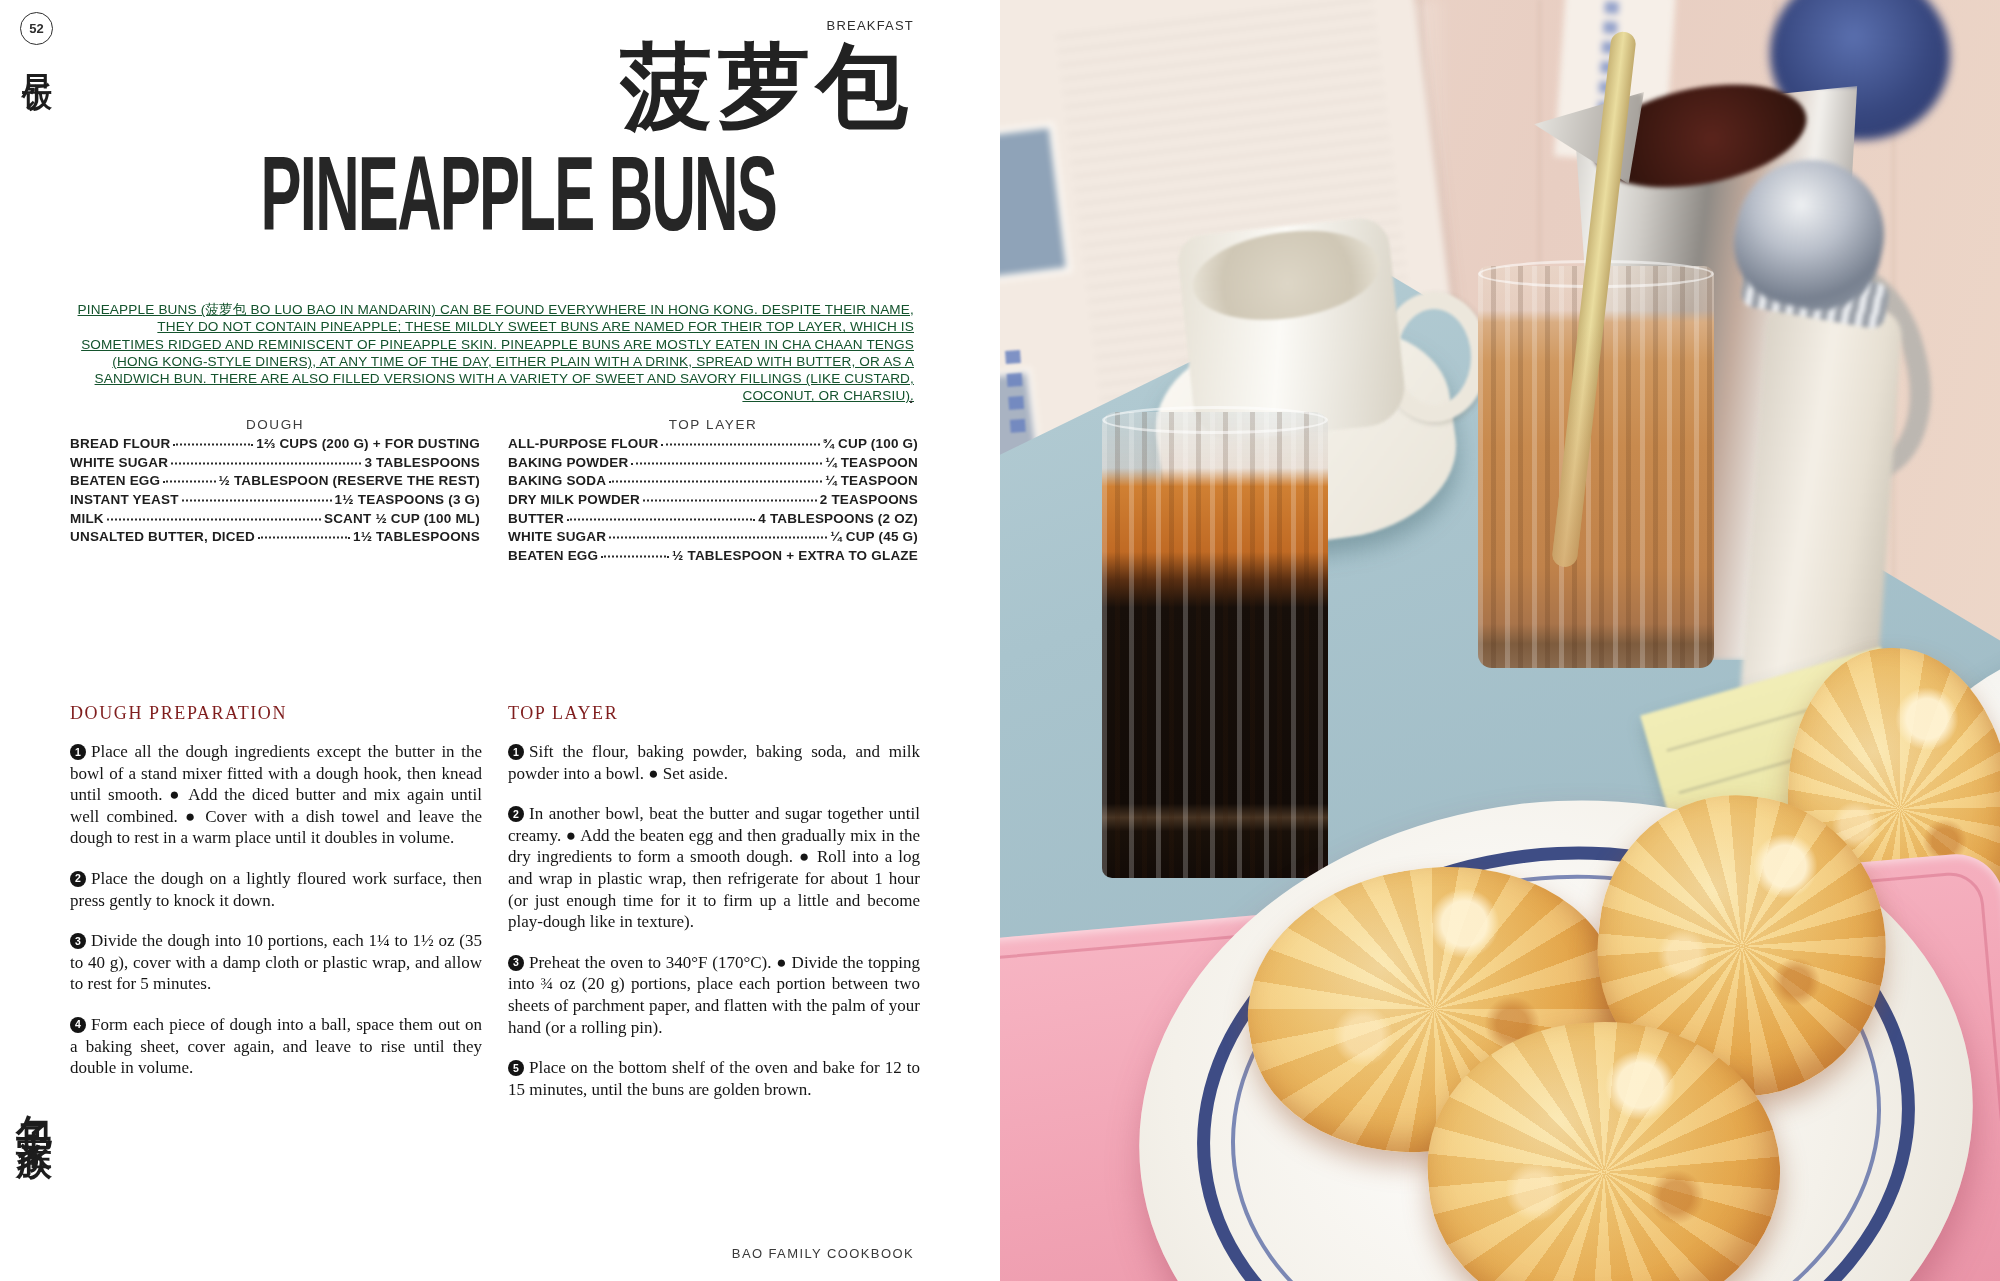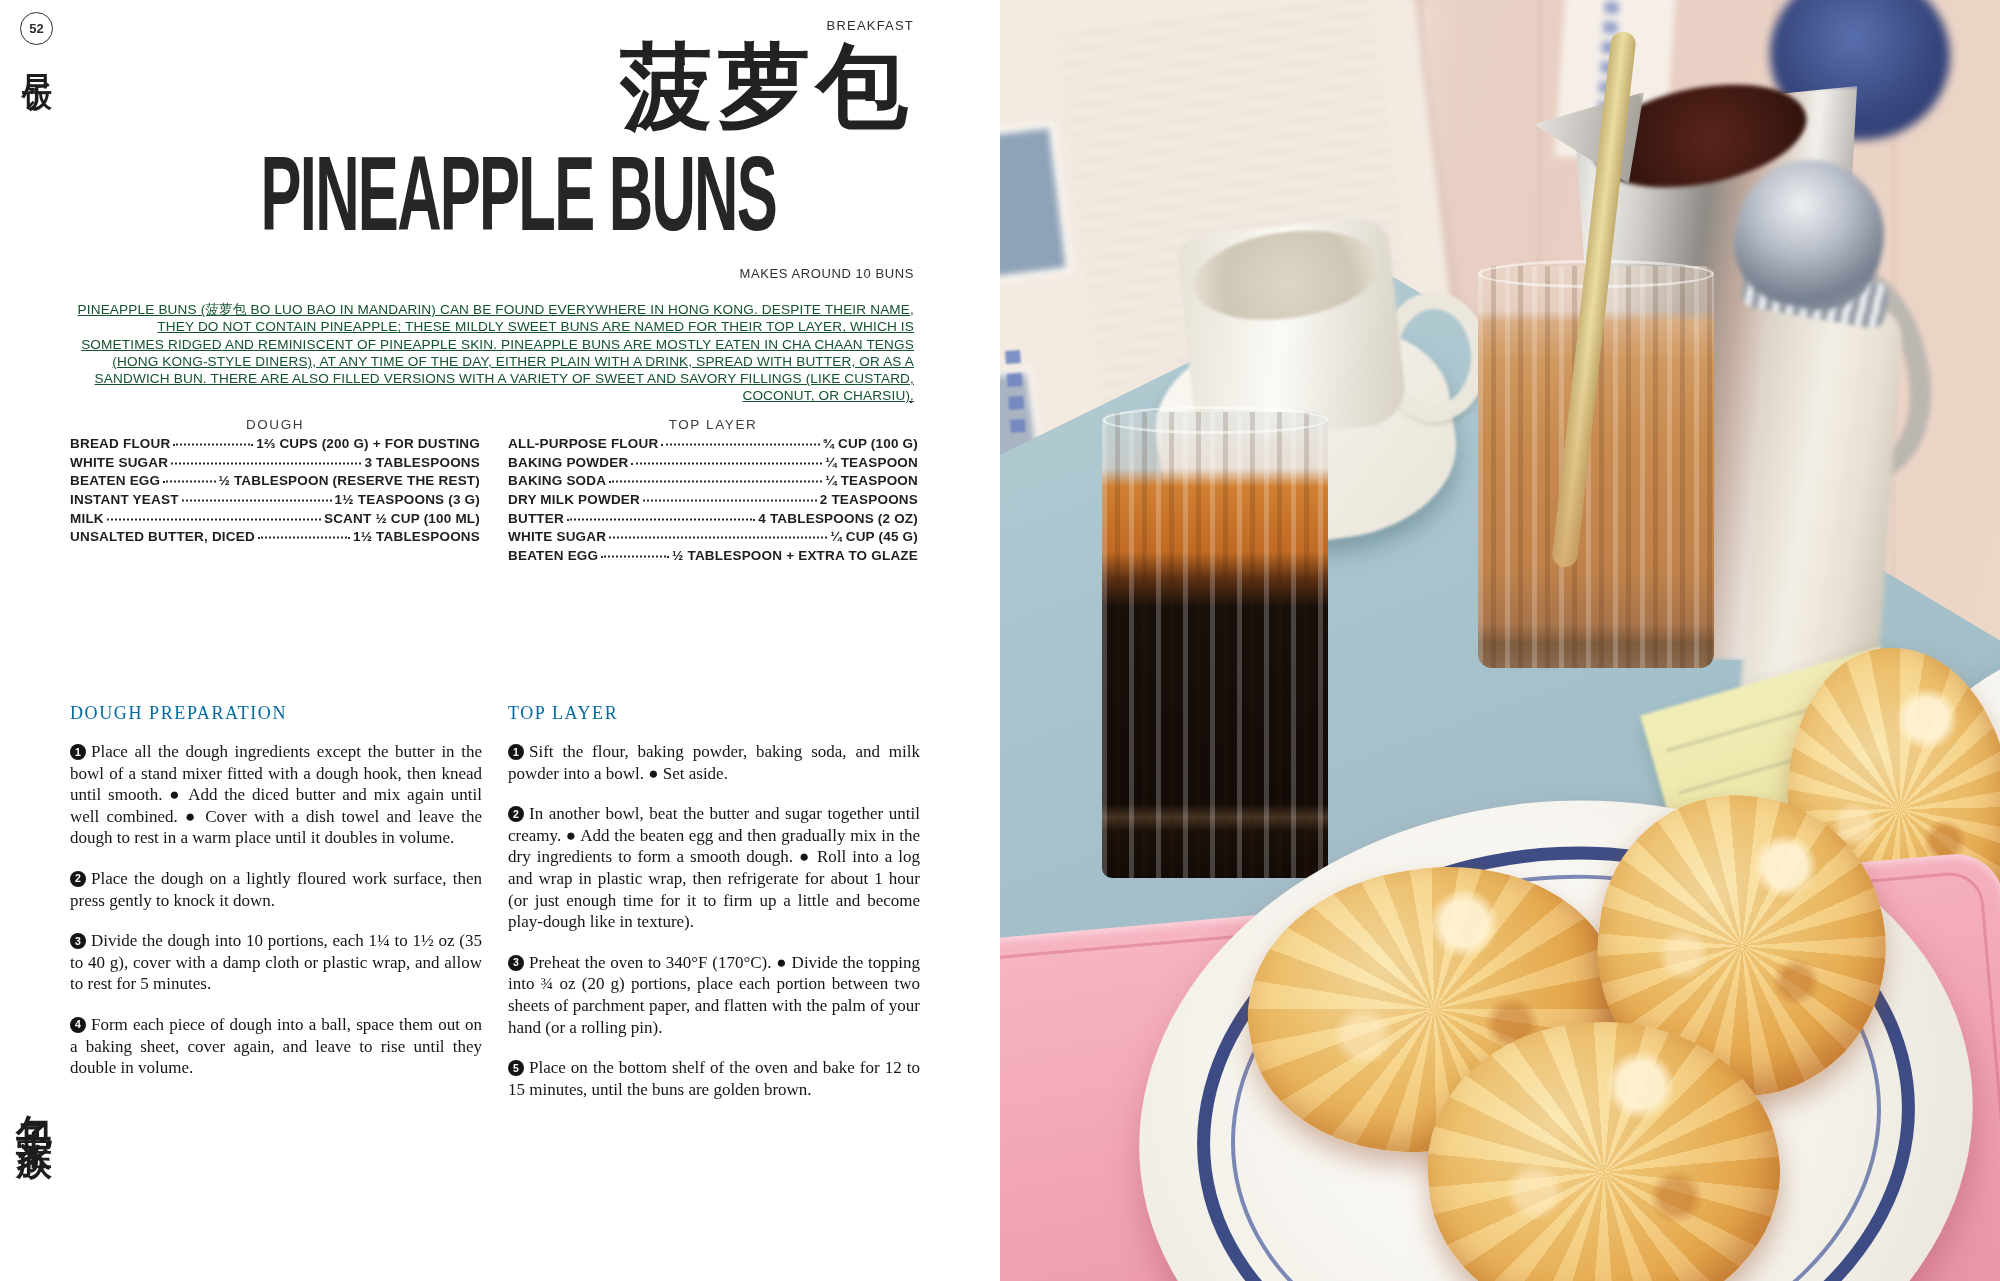--- a/index.html
+++ b/index.html
@@ -25,21 +25,21 @@
   .intro{top:301px;font-size:13.6px;line-height:17.3px;letter-spacing:.15px;color:#14532d;text-decoration:underline;}
   .middot{top:393px;font-size:15px;font-weight:700;color:#333;}
   .ing-col{position:absolute;top:417px;width:410px;}
   .ing-col.c1{left:70px;} .ing-col.c2{left:508px;}
   .ing-head{text-align:center;font-size:13.5px;letter-spacing:1.6px;color:#3c3c3c;margin-bottom:5px;}
   .ing-row{display:flex;align-items:baseline;font-size:13.5px;font-weight:700;letter-spacing:.2px;
            color:#1e1e1e;line-height:14.3px;margin-bottom:4.4px;white-space:nowrap;}
   .leader{flex:1;border-bottom:2.2px dotted #2a2a2a;margin:0 3px;transform:translateY(-2.5px);min-width:12px;}
   .inst-col{position:absolute;top:703px;width:412px;font-family:"Liberation Serif","DejaVu Serif",serif;}
   .inst-col.c1{left:70px;} .inst-col.c2{left:508px;}
-  .inst-head{font-size:18px;letter-spacing:1.6px;color:#0369a1;margin-bottom:15px;}
+  .inst-head{font-size:18px;letter-spacing:1.6px;color:#7f1d1d;margin-bottom:15px;}
   .step{font-size:17px;line-height:21.6px;color:#151515;text-align:justify;margin-bottom:19px;}
   .badge{display:inline-flex;width:16px;height:16px;border-radius:50%;background:#141414;color:#fff;
          align-items:center;justify-content:center;font-family:"Liberation Sans",sans-serif;
          font-size:10.5px;font-weight:700;margin-right:5px;position:relative;top:-1.5px;}
   .footer{top:1246px;font-size:13px;letter-spacing:1.4px;color:#3a3a3a;}
   
   .photo{position:absolute;left:1000px;top:0;width:1000px;height:1281px;overflow:hidden;
          background:linear-gradient(105deg,#ecd8cd 0%,#e8cec2 45%,#eed9ca 100%);}
   .photo *{position:absolute;}
   .wall-panels{left:420px;top:0;width:580px;height:700px;
@@ -174,21 +174,20 @@
       <span>52</span>
     </div>
     <div class="zh-vert zh-top">早饭</div>
     <div class="zh-vert zh-bottom">包子家族</div>
 
     <div class="ccol kicker">BREAKFAST</div>
     <div class="ccol title-en">
       <span>PINEAPPLE BUNS</span>
     </div>
     <div class="ccol title-zh">菠萝包</div>
-    <div class="ccol yield">MAKES AROUND 10 BUNS</div>
     <div class="ccol intro">PINEAPPLE BUNS (菠萝包 BO LUO BAO IN MANDARIN) CAN BE FOUND EVERYWHERE IN HONG KONG. DESPITE THEIR NAME, THEY DO NOT CONTAIN PINEAPPLE; THESE MILDLY SWEET BUNS ARE NAMED FOR THEIR TOP LAYER, WHICH IS SOMETIMES RIDGED AND REMINISCENT OF PINEAPPLE SKIN. PINEAPPLE BUNS ARE MOSTLY EATEN IN CHA CHAAN TENGS (HONG KONG-STYLE DINERS), AT ANY TIME OF THE DAY, EITHER PLAIN WITH A DRINK, SPREAD WITH BUTTER, OR AS A SANDWICH BUN. THERE ARE ALSO FILLED VERSIONS WITH A VARIETY OF SWEET AND SAVORY FILLINGS (LIKE CUSTARD, COCONUT, OR CHARSIU).</div>
     <div class="ccol middot">·</div>
 
     <div class="ing-col c1">
       <div class="ing-head">DOUGH</div>
       <div class="ing-row">
           <span>BREAD FLOUR</span>
           <span class="leader"></span>
           <span>1⅔ CUPS (200 G) + FOR DUSTING</span>
         </div>
@@ -267,20 +266,21 @@
     </div>
 
     <div class="inst-col c2">
       <div class="inst-head">TOP LAYER</div>
       <p class="step"><span class="badge">1</span><span>Sift the flour, baking powder, baking soda, and milk powder into a bowl. ● Set aside.</span></p>
       <p class="step"><span class="badge">2</span><span>In another bowl, beat the butter and sugar together until creamy. ● Add the beaten egg and then gradually mix in the dry ingredients to form a smooth dough. ● Roll into a log and wrap in plastic wrap, then refrigerate for about 1 hour (or just enough time for it to firm up a little and become play-dough like in texture).</span></p>
       <p class="step"><span class="badge">3</span><span>Preheat the oven to 340°F (170°C). ● Divide the topping into ¾ oz (20 g) portions, place each portion between two sheets of parchment paper, and flatten with the palm of your hand (or a rolling pin).</span></p>
       <p class="step"><span class="badge">5</span><span>Place on the bottom shelf of the oven and bake for 12 to 15 minutes, until the buns are golden brown.</span></p>
     </div>
 
+    <div class="ccol footer">BAO FAMILY COOKBOOK</div>
   </div>
 
   <div class="photo">
     <div class="wall-panels"></div>
     <div class="light-band"></div>
     <div class="newspaper">
       <div class="np-photo1"></div>
       <div class="np-photo2"></div>
       <div class="np-lines"></div>
     </div>

